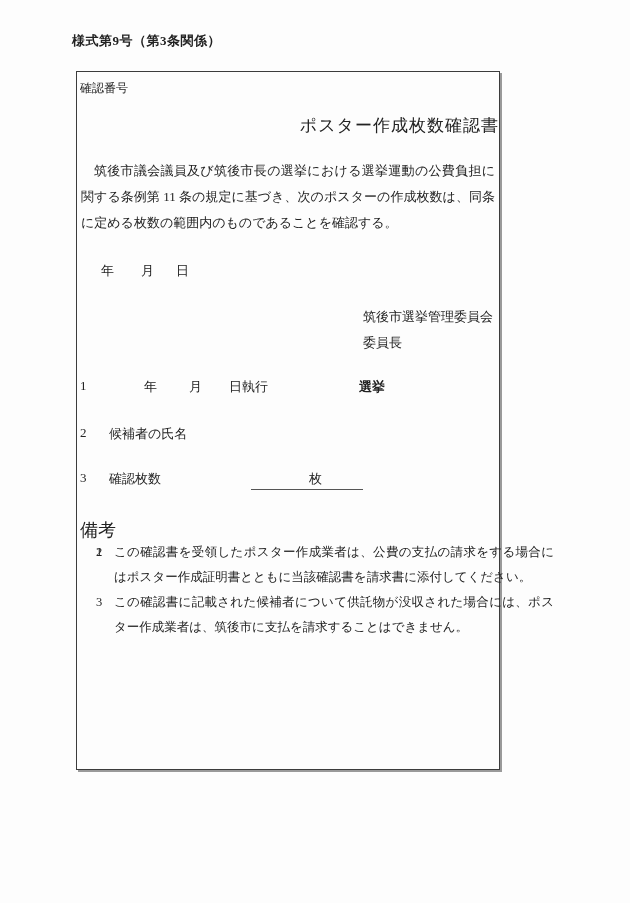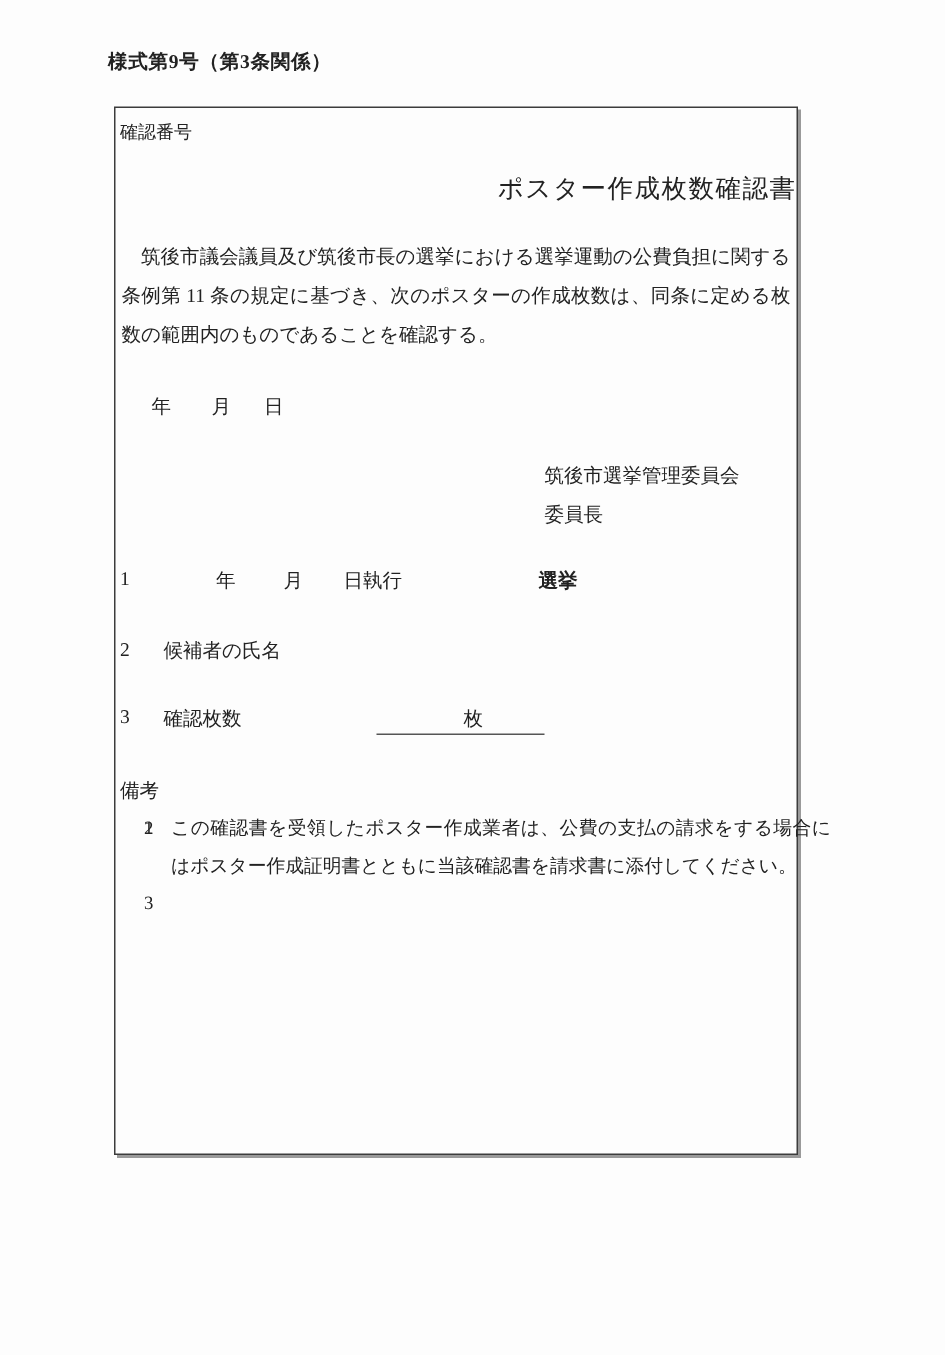--- a/index.html
+++ b/index.html
@@ -20,21 +20,21 @@
     left: 72px;
     top: 32px;
     font-size: 13px;
     letter-spacing: 0.5px;
     font-weight: bold;
   }
   .form-box {
     position: absolute;
     left: 76px;
     top: 71px;
-    width: 456px;
+    width: 424px;
     height: 699px;
     background: #fdfdfd;
     border: 1px solid #3c3c3c;
     box-shadow: 2px 2px 0 #9a9a9a;
     box-sizing: border-box;
   }
   .confirm-no {
     position: absolute;
     left: 3px;
     top: 8px;
@@ -92,21 +92,21 @@
   }
   .item3-unit {
     display: inline-block;
     margin-left: 58px;
     white-space: nowrap;
   }
   .remarks-label {
     position: absolute;
     left: 3px;
     top: 446px;
-    font-size: 13px;
+    font-size: 18px;
   }
   .remarks-list {
     position: absolute;
     left: 0;
     top: 468px;
     width: 477px;
   }
   .remark-row {
     position: relative;
     padding-left: 37px;
@@ -160,16 +160,17 @@
   <div class="remarks-list">
     <div class="remark-row">
       <span class="remark-num">1</span>
     </div>
     <div class="remark-row">
       <span class="remark-num">2</span>
       <span>この確認書を受領したポスター作成業者は、公費の支払の請求をする場合にはポスター作成証明書とともに当該確認書を請求書に添付してください。</span>
     </div>
     <div class="remark-row">
       <span class="remark-num">3</span>
+      <span>この確認書に記載された候補者について供託物が没収された場合には、ポスター作成業者は、筑後市に支払を請求することはできません。</span>
     </div>
   </div>
 
 </div>
 
 </body></html>

